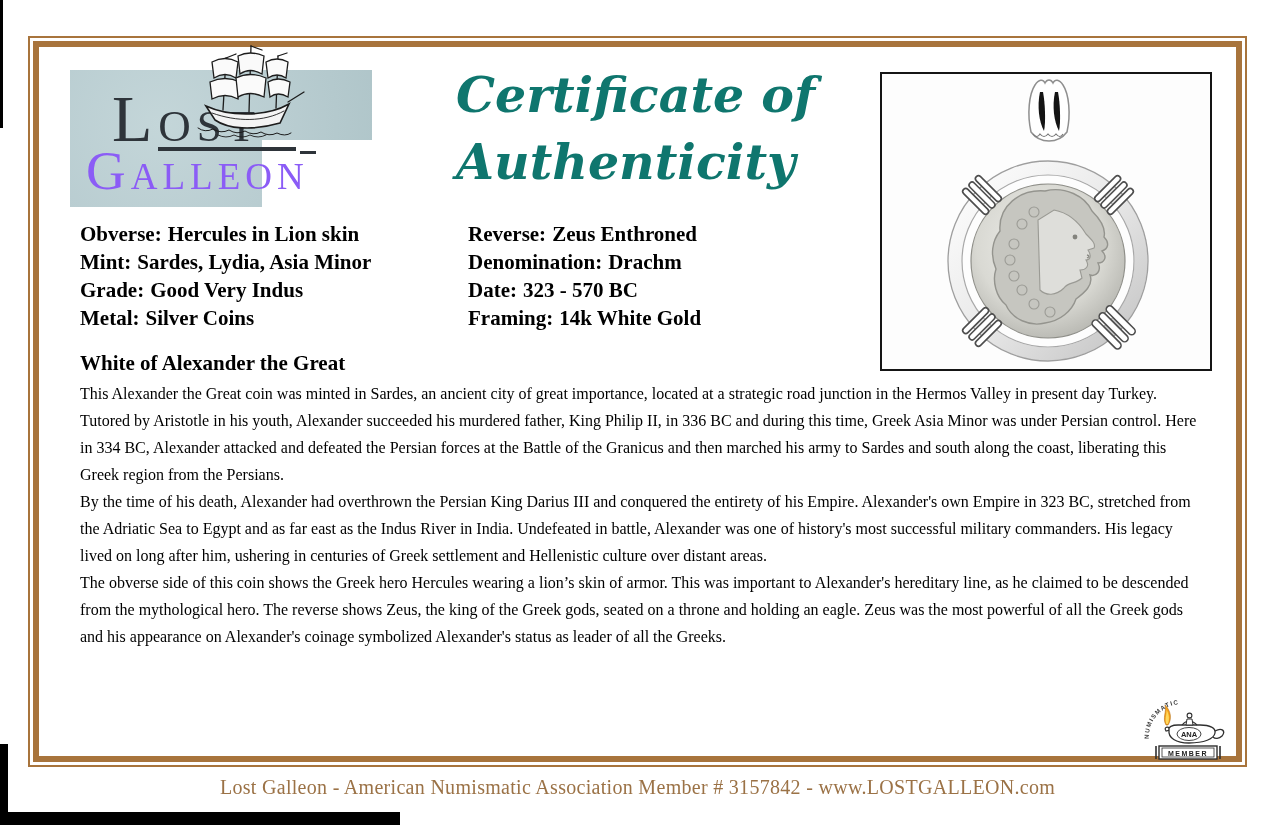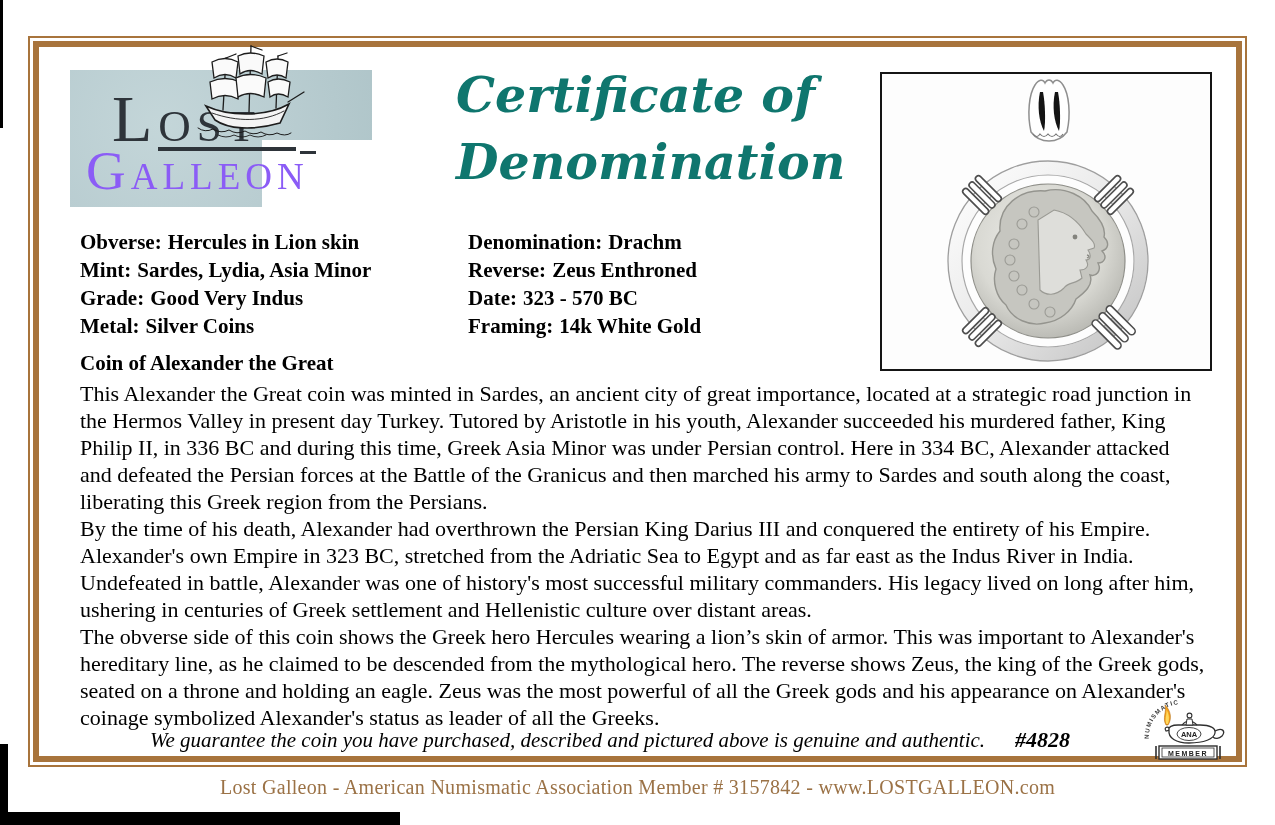--- a/index.html
+++ b/index.html
@@ -44,27 +44,27 @@
     font-family:"DejaVu Serif", serif;font-style:italic;font-weight:600;
     font-size:49px;line-height:67px;color:#0f766e;
   }
   
   .coin-photo{
     position:absolute;left:880px;top:72px;width:332px;height:299px;
     background:#fdfdfd;border:2px solid #151515;box-sizing:border-box;
   }
   .coin-photo svg{position:absolute;left:0;top:0;}
   
-  .details-col{position:absolute;top:228px;font-weight:bold;font-size:21px;line-height:28px;}
+  .details-col{position:absolute;top:220px;font-weight:bold;font-size:21px;line-height:28px;}
   .details-left{left:80px;width:380px;}
   .details-right{left:468px;width:380px;}
   .detail-row .lbl{margin-right:6px;}
   
   .story-heading{position:absolute;left:80px;top:351px;font-size:21px;font-weight:bold;}
-  .story-body{position:absolute;left:80px;top:380px;width:1125px;font-size:22px;line-height:27px;}
+  .story-body{position:absolute;left:80px;top:380px;width:1125px;font-size:16px;line-height:27px;}
   .story-body p{margin:0;}
   
   .guarantee{
     position:absolute;left:60px;top:727px;width:1100px;text-align:center;
     font-style:italic;font-size:21px;
   }
   .guarantee .num{font-weight:bold;margin-left:30px;font-size:22px;}
   
   .ana-badge{position:absolute;left:1142px;top:697px;width:92px;height:64px;}
   
@@ -111,21 +111,21 @@
       <path d="M96,62 L112,52"></path>
       <path d="M14,66 C38,77 74,77 97,64 L88,83 C60,91 36,89 23,80 Z" fill="#f4f4f4" stroke-width="1.6"></path>
       <path d="M20,73 C45,82 72,82 92,71" stroke-width="0.9"></path>
       <path d="M6,88 q7,5 15,1 q8,5 16,1 q8,5 16,1 q8,5 16,1 q8,5 16,1 q8,4 14,0" stroke-width="1"></path>
       <path d="M26,95 q8,4 16,0 q8,4 16,0 q8,4 16,0" stroke-width="0.9"></path>
     </g>
   </svg>
 
   <div class="cert-title">
     <div>Certificate of</div>
-    <div>Denomination</div>
+    <div>Authenticity</div>
   </div>
 
   <div class="coin-photo">
     <svg width="328" height="295" viewBox="0 0 328 295" xmlns="http://www.w3.org/2000/svg">
       <defs>
         <radialGradient id="coinGrad" cx="45%" cy="40%" r="75%">
           <stop offset="0%" stop-color="#efefeb"></stop>
           <stop offset="55%" stop-color="#d9d9d3"></stop>
           <stop offset="100%" stop-color="#a5a59f"></stop>
         </radialGradient>
@@ -190,36 +190,33 @@
     </svg>
   </div>
 
   <div class="details-col details-left">
     <div class="detail-row"><span class="lbl">Obverse:</span><span>Hercules in Lion skin</span></div>
     <div class="detail-row"><span class="lbl">Mint:</span><span>Sardes, Lydia, Asia Minor</span></div>
     <div class="detail-row"><span class="lbl">Grade:</span><span>Good Very Indus</span></div>
     <div class="detail-row"><span class="lbl">Metal:</span><span>Silver Coins</span></div>
   </div>
   <div class="details-col details-right">
+    <div class="detail-row"><span class="lbl">Reverse:</span><span>Zeus Enthroned</span></div>
     <div class="detail-row"><span class="lbl">Denomination:</span><span>Drachm</span></div>
-    <div class="detail-row"><span class="lbl">Reverse:</span><span>Zeus Enthroned</span></div>
     <div class="detail-row"><span class="lbl">Date:</span><span>323 - 570 BC</span></div>
     <div class="detail-row"><span class="lbl">Framing:</span><span>14k White Gold</span></div>
   </div>
 
-  <div class="story-heading">Coin of Alexander the Great</div>
+  <div class="story-heading">White of Alexander the Great</div>
   <div class="story-body">
     <p>This Alexander the Great coin was minted in Sardes, an ancient city of great importance, located at a strategic road junction in the Hermos Valley in present day Turkey. Tutored by Aristotle in his youth, Alexander succeeded his murdered father, King Philip II, in 336 BC and during this time, Greek Asia Minor was under Persian control. Here in 334 BC, Alexander attacked and defeated the Persian forces at the Battle of the Granicus and then marched his army to Sardes and south along the coast, liberating this Greek region from the Persians.</p>
     <p>By the time of his death, Alexander had overthrown the Persian King Darius III and conquered the entirety of his Empire. Alexander's own Empire in 323 BC, stretched from the Adriatic Sea to Egypt and as far east as the Indus River in India. Undefeated in battle, Alexander was one of history's most successful military commanders. His legacy lived on long after him, ushering in centuries of Greek settlement and Hellenistic culture over distant areas.</p>
     <p>The obverse side of this coin shows the Greek hero Hercules wearing a lion’s skin of armor. This was important to Alexander's hereditary line, as he claimed to be descended from the mythological hero. The reverse shows Zeus, the king of the Greek gods, seated on a throne and holding an eagle. Zeus was the most powerful of all the Greek gods and his appearance on Alexander's coinage symbolized Alexander's status as leader of all the Greeks.</p>
   </div>
 
-  <div class="guarantee">
-    <span>We guarantee the coin you have purchased, described and pictured above is genuine and authentic.</span><span class="num">#4828</span>
-  </div>
 
   <svg class="ana-badge" viewBox="0 0 92 64" xmlns="http://www.w3.org/2000/svg">
     <defs>
       <path id="anaArc" d="M7,42 A33,33 0 0 1 40,7" fill="none"></path>
     </defs>
     <text font-family="Liberation Sans, sans-serif" font-size="6.2" font-weight="bold" fill="#3a3a3a" letter-spacing="1.2">
       <textPath href="#anaArc" xlink:href="#anaArc">NUMISMATIC</textPath>
     </text>
 
     <g>

